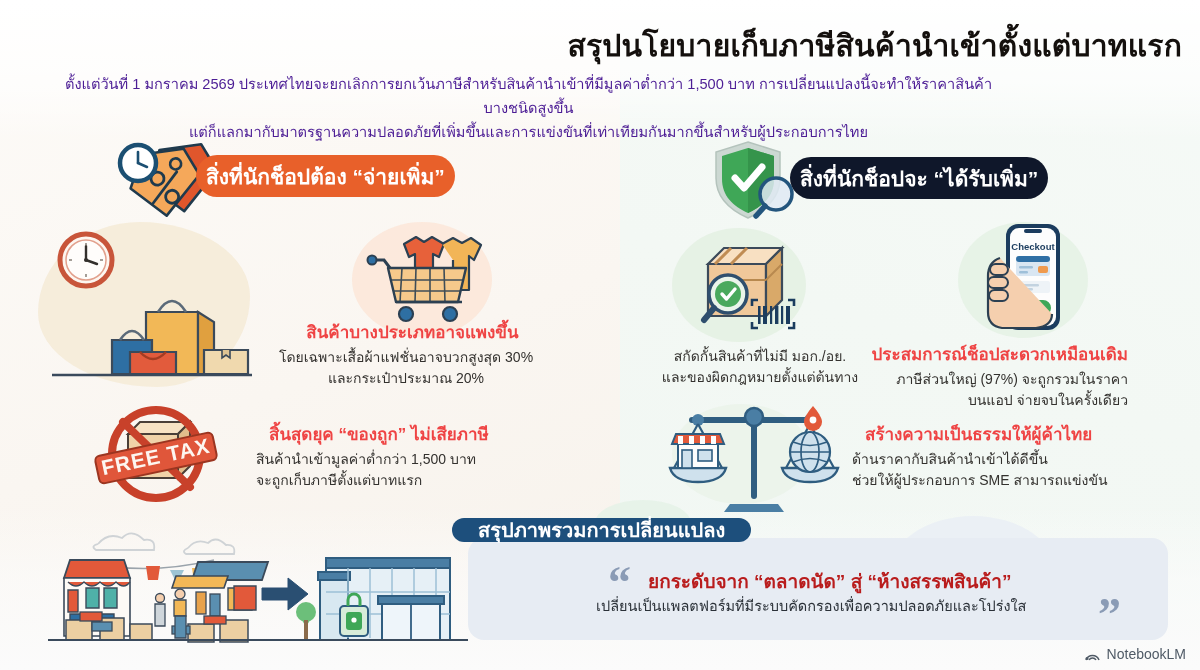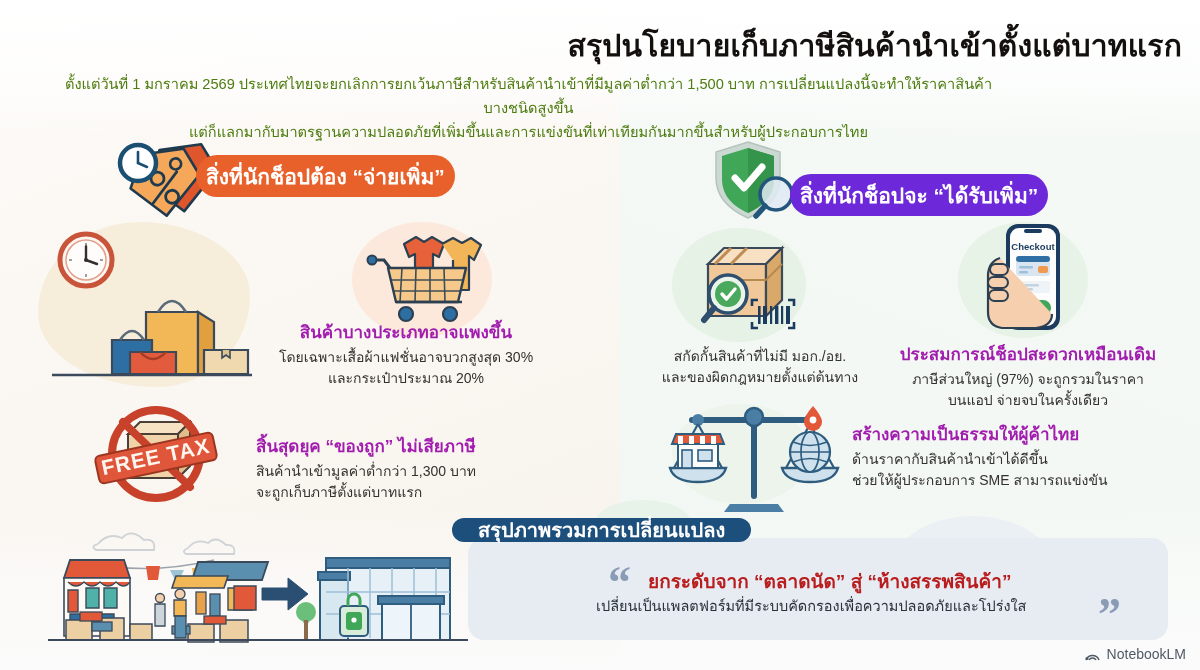--- a/index.html
+++ b/index.html
@@ -91,64 +91,65 @@
     color: #14100d;
     letter-spacing: .2px;
     white-space: nowrap;
   }
   .subtitle {
     position: absolute;
     left: 0; top: 72px; width: 1057px;
     text-align: center;
     font-size: 14.6px;
     line-height: 1.65;
-    color: #4d7c0f;
+    color: #4c1d95;
     padding: 0 60px;
   }
   .subtitle .line { display: block; }
 
   
   .pill {
     position: absolute;
     display: flex;
     align-items: center;
     justify-content: center;
     border-radius: 999px;
     color: #fff;
     font-size: 21px;
     font-weight: 700;
     white-space: nowrap;
     padding: 0 10px;
     height: 42px;
   }
   .pill-orange { left: 196px; top: 155px; background: #e8602a; }
-  .pill-green  { left: 790px; top: 174px; background: #6d28d9; }
+  .pill-green  { left: 790px; top: 157px; background: #0f172a; }
 
   
   .block { position: absolute; }
   .block-title {
     font-size: 17px;
     font-weight: 700;
-    color: #a21caf;
+    color: #ef4444;
     line-height: 1.35;
+    margin-left: 13px;
   }
   .block-desc {
     font-size: 14px;
     color: #33312e;
     line-height: 1.5;
     margin-top: 2px;
   }
   .center { text-align: center; }
   .left-al { text-align: left; }
 
   
   #blk-expensive { left: 256px; top: 322px; width: 300px; }
   #blk-safety    { left: 620px; top: 344px; width: 280px; }
-  #blk-convenience { left: 888px; top: 344px; width: 280px; }
-  #blk-freetax   { left: 256px; top: 436px; width: 300px; }
+  #blk-convenience { left: 848px; top: 344px; width: 280px; text-align: right; }
+  #blk-freetax   { left: 256px; top: 424px; width: 300px; }
   #blk-fair      { left: 852px; top: 424px; width: 330px; }
 
   
   .summary-pill {
     position: absolute;
     left: 452px; top: 518px;
     height: 24px;
     border-radius: 999px;
     background: #1d4f7c;
     color: #fff;
@@ -324,21 +325,21 @@
       <g transform="rotate(-12 80 58)">
         <rect x="20" y="44" width="120" height="28" rx="5" fill="#e0563a" stroke="#9b3520" stroke-width="2"></rect>
         <text x="80" y="64" text-anchor="middle" font-family="Liberation Sans, sans-serif" font-size="21" font-weight="700" fill="#fdf6f0" letter-spacing="1">FREE TAX</text>
       </g>
     </svg>
   </div>
 
   <div class="block left-al" id="blk-freetax">
     <div class="block-title">สิ้นสุดยุค “ของถูก” ไม่เสียภาษี</div>
     <div class="block-desc">
-      <span style="display:block">สินค้านำเข้ามูลค่าต่ำกว่า 1,300 บาท</span>
+      <span style="display:block">สินค้านำเข้ามูลค่าต่ำกว่า 1,500 บาท</span>
       <span style="display:block">จะถูกเก็บภาษีตั้งแต่บาทแรก</span>
     </div>
   </div>
 
   <div class="ill" style="left:706px; top:136px;">
     <svg width="100" height="92" viewBox="0 0 100 92">
       <path d="M42 6 L74 16 v26 c0 20 -14 32 -32 40 C24 74 10 62 10 42 V16 Z" fill="#ccd8d2" stroke="#b4c3bc" stroke-width="1.5"></path>
       <path d="M42 12 L68 20 v23 c0 17 -11 27 -26 34 C27 70 16 60 16 43 V20 Z" fill="#3fa757"></path>
       <path d="M42 12 v65 c15 -7 26 -17 26 -34 V20 Z" fill="#35944b"></path>
       <path d="M29 42 l9 10 l18 -21" fill="none" stroke="#fff" stroke-width="7" stroke-linecap="round" stroke-linejoin="round"></path>

